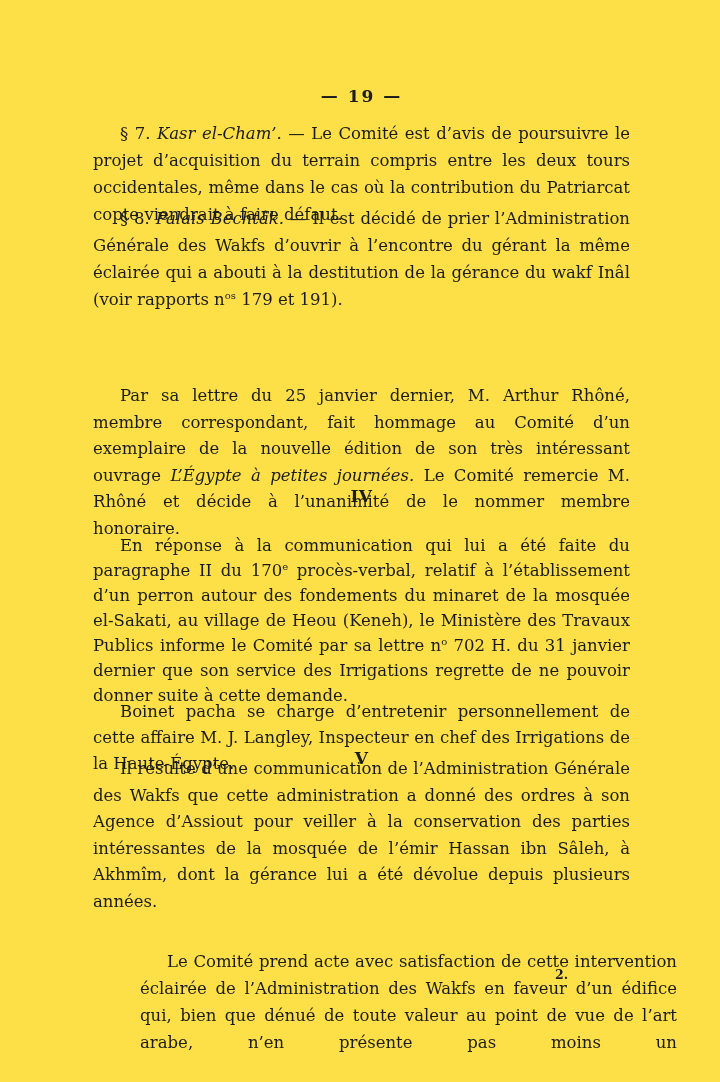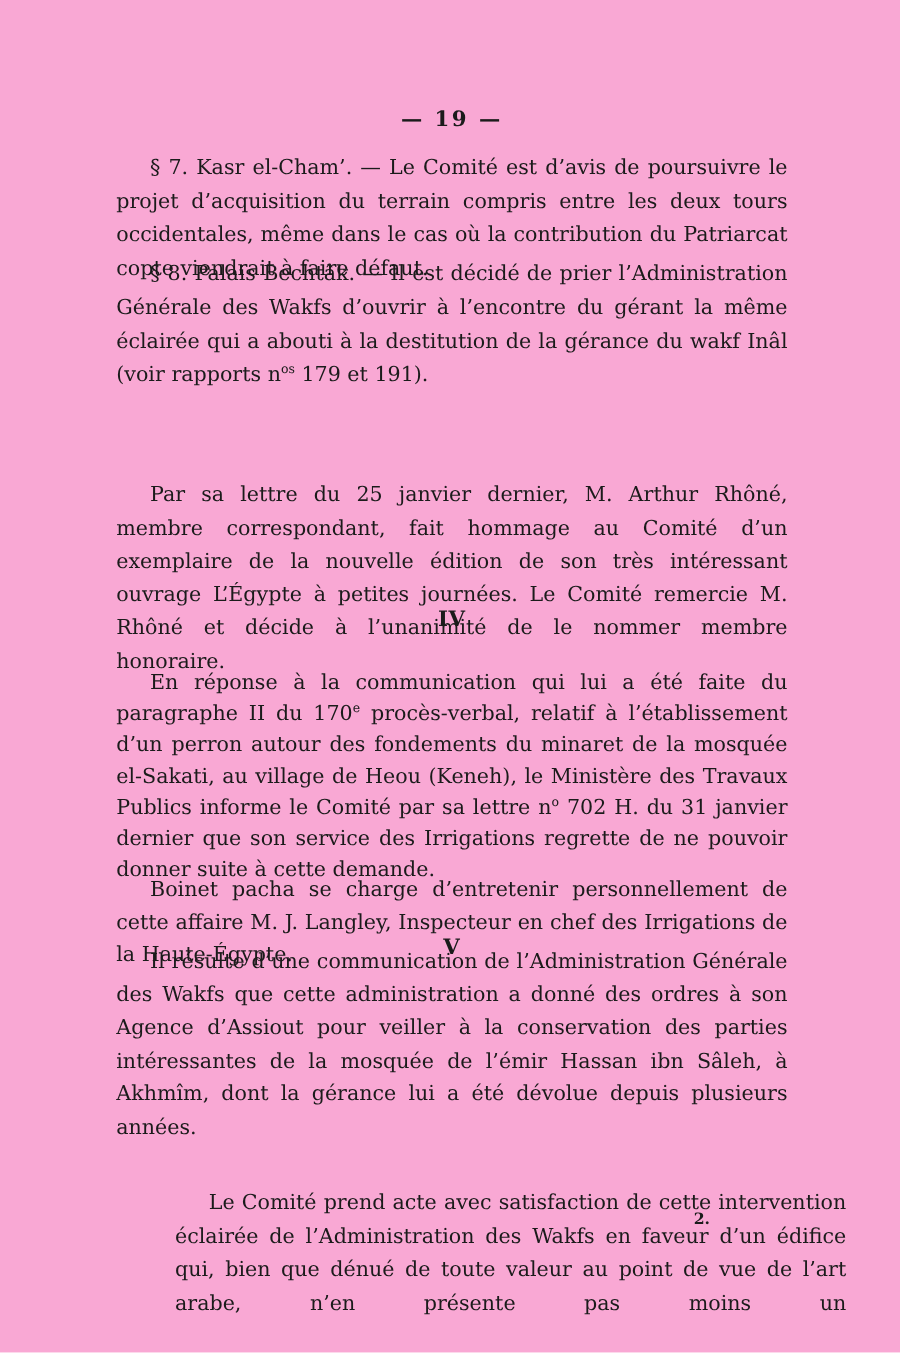--- a/index.html
+++ b/index.html
@@ -5,21 +5,21 @@
   html, body {
     margin: 0;
     padding: 0;
     background: #ffffff;
     font-family: "DejaVu Serif", "Liberation Serif", serif;
   }
   .page {
     position: relative;
     width: 720px;
     height: 1082px;
-    background: #f9a8d4;
+    background: #fde047;
     color: #1b1b1b;
     overflow: hidden;
   }
   .page-number {
     position: absolute;
     left: 93px;
     top: 86px;
     width: 537px;
     text-align: center;
     font-size: 17px;
@@ -30,21 +30,21 @@
   .para {
     position: absolute;
     left: 93px;
     width: 537px;
     margin: 0;
     font-size: 16.5px;
     text-align: justify;
     text-indent: 27px;
     color: #1b1b1b;
   }
-  .para .italic { }
+  .para .italic { font-style: italic; }
   .para sup {
     font-size: 10px;
     line-height: 0;
     vertical-align: super;
   }
   .heading {
     position: absolute;
     left: 93px;
     width: 537px;
     text-align: center;

